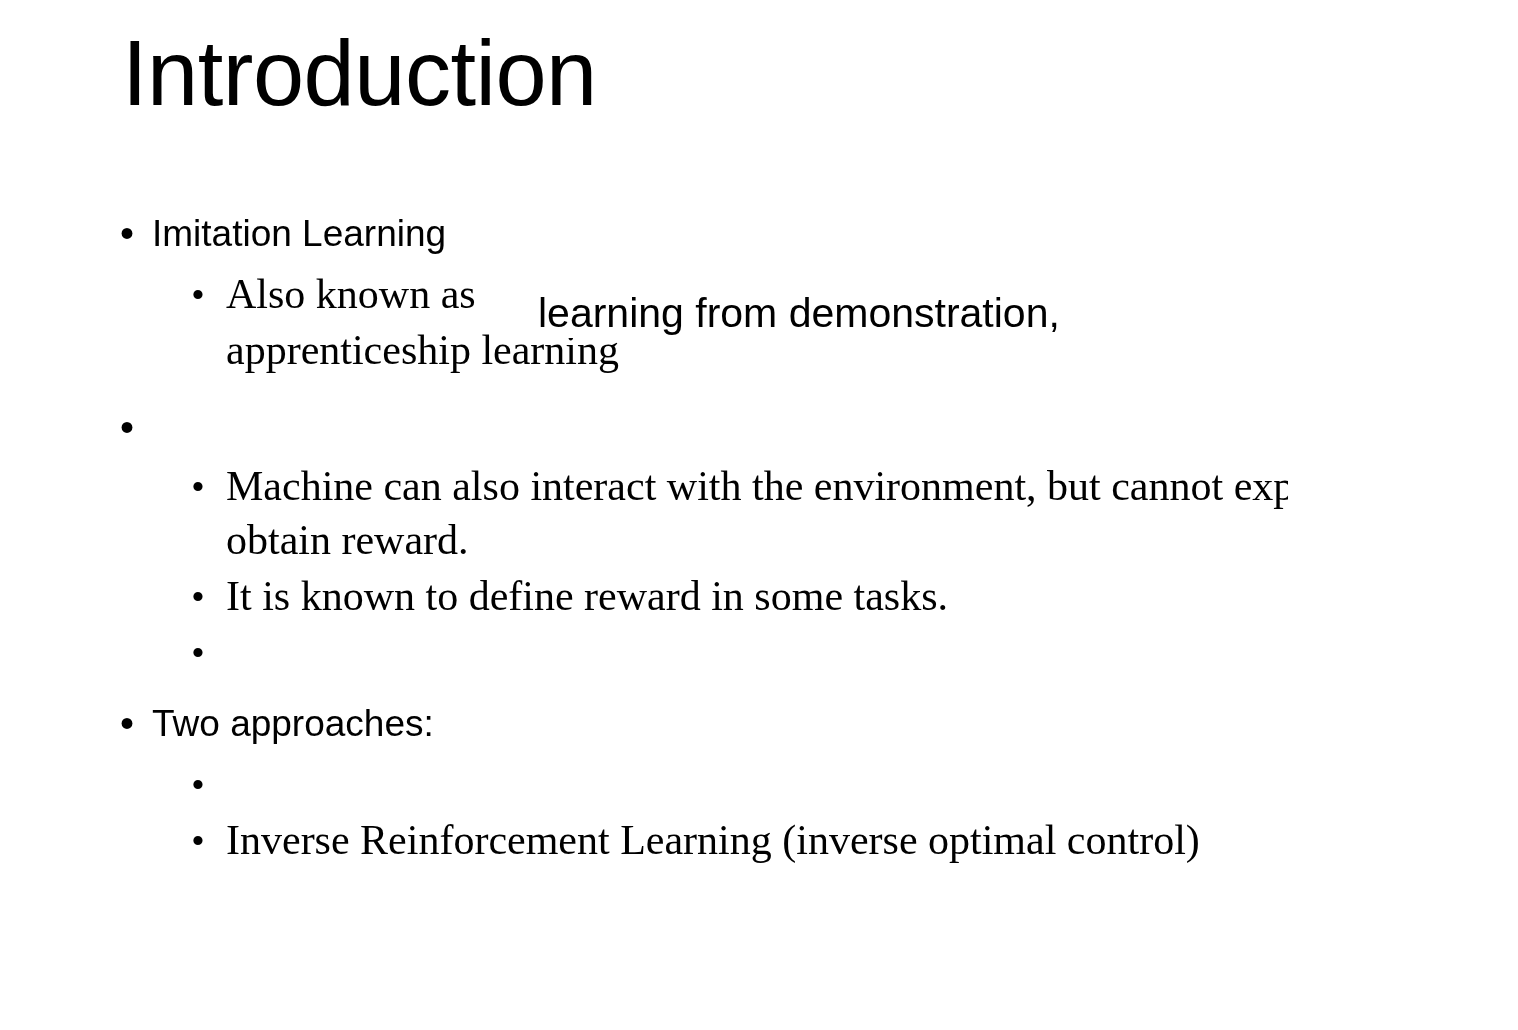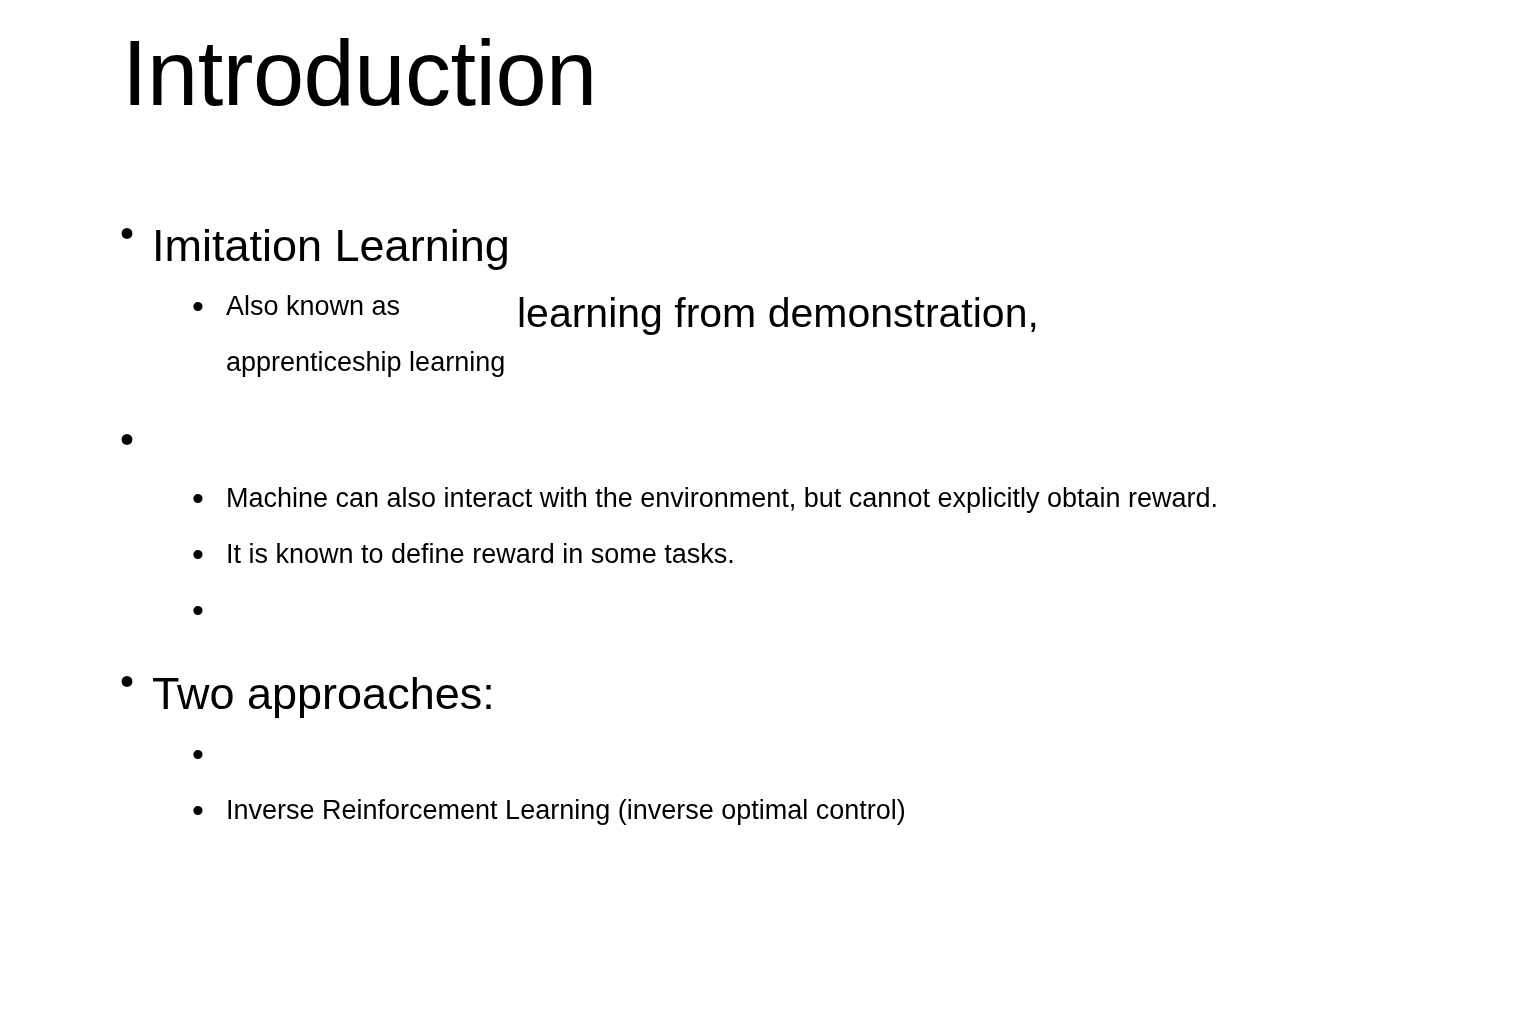--- a/index.html
+++ b/index.html
@@ -62,54 +62,54 @@
   .lvl1 {
     padding-left: 120px;
     margin-bottom: 4px;
   }
   .lvl1 .bullet-mark {
     width: 32px;
     font-size: 40px;
     line-height: 56px;
   }
   .lvl1 .bullet-text {
-    font-size: 45px;
+    font-size: 37px;
     line-height: 58px;
     max-width: 1280px;
-    margin-top: 12px;
   }
 
   
   .lvl2 {
     padding-left: 192px;
     margin-bottom: 2px;
   }
   .lvl2 .bullet-mark {
     width: 34px;
     font-size: 34px;
     line-height: 54px;
   }
   .lvl2 .bullet-text {
-    font-size: 27px;
+    font-size: 42px;
     line-height: 54px;
     max-width: 1200px;
+    font-family: Liberation Serif, serif;
   }
 
   
   .group-gap {
     height: 20px;
   }
   .group-gap-sm {
     height: 14px;
   }
 
   
   .overlay-text {
     position: absolute;
-    left: 517px;
+    left: 538px;
     top: 288px;
     font-size: 41px;
     line-height: 50px;
     color: #000000;
     background: #ffffff;
     white-space: nowrap;
   }
 
   .nowrap { white-space: nowrap; }
 </style>

